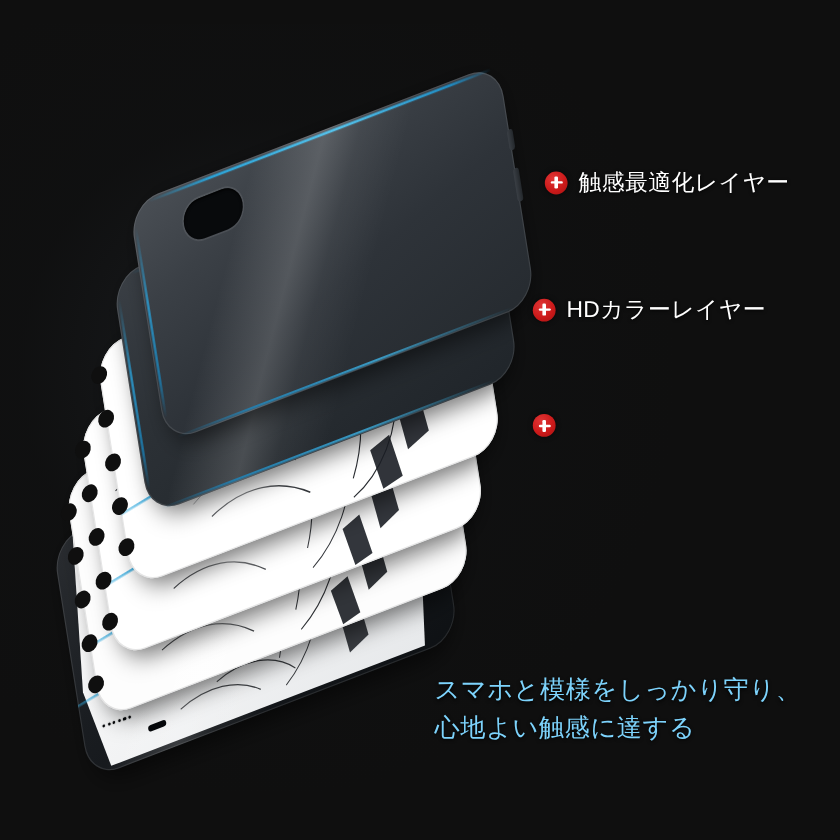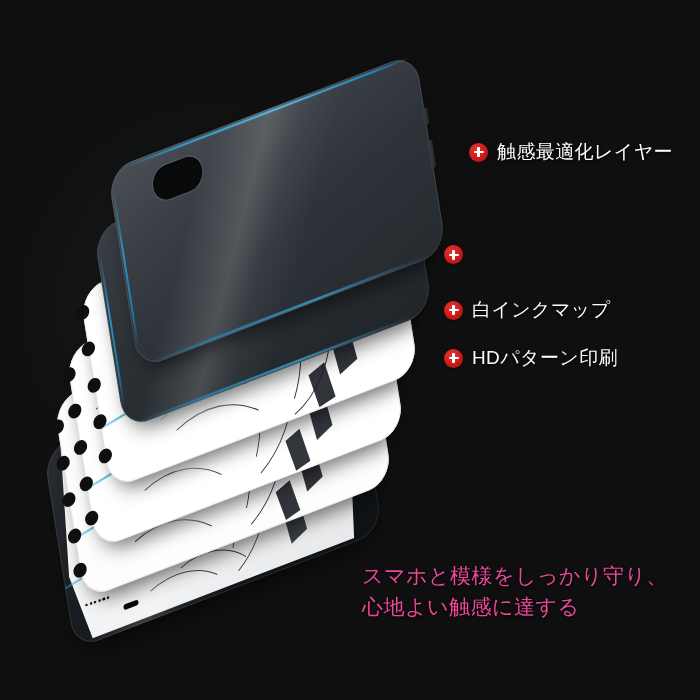--- a/index.html
+++ b/index.html
@@ -31,21 +31,21 @@
     position:absolute; left:45px; top:27px;
     font-size:37px; font-weight:bold; color:#ffffff;
     letter-spacing:1px; line-height:1.1;
     text-shadow:0 1px 3px rgba(0,0,0,0.8);
     white-space:nowrap;
   }
 
   
   #desc {
     position:absolute; left:362px; top:560px;
-    font-size:21px; color:#ec4899; line-height:1.48;
+    font-size:21px; color:#7dd3fc; line-height:1.48;
     letter-spacing:0.5px;
     text-shadow:0 1px 3px rgba(0,0,0,0.9);
   }
   #desc div { white-space:nowrap; }
 
   
   .label-row {
     position:absolute;
     display:flex; align-items:center; gap:9px;
     white-space:nowrap;
@@ -474,38 +474,34 @@
       <div class="rim"></div>
       <div class="rim-left"></div>
       <div class="shell-edge"></div>
       <div class="nub" style="top:52px;"></div>
       <div class="nub" style="top:82px; height:26px;"></div>
     </div>
 
   </div>
 
 
-  <div class="label-row" style="left:469px; top:139px;">
+  <div class="label-row" style="left:454px; top:139px;">
     <span class="plus-badge"></span>
     <span class="label-text">触感最適化レイヤー</span>
   </div>
 
 
   <div class="label-row" style="left:444px; top:245px;">
     <span class="plus-badge"></span>
+    <span class="label-text">HDカラーレイヤー</span>
   </div>
 
-  <div class="label-row" style="left:444px; top:297px;">
-    <span class="plus-badge"></span>
-    <span class="label-text">白インクマップ</span>
-  </div>
 
   <div class="label-row" style="left:444px; top:345px;">
     <span class="plus-badge"></span>
-    <span class="label-text">HDパターン印刷</span>
   </div>
 
   <div id="desc">
     <div>スマホと模様をしっかり守り、</div>
     <div>心地よい触感に達する</div>
   </div>
 
 </div>
 
 </body></html>

